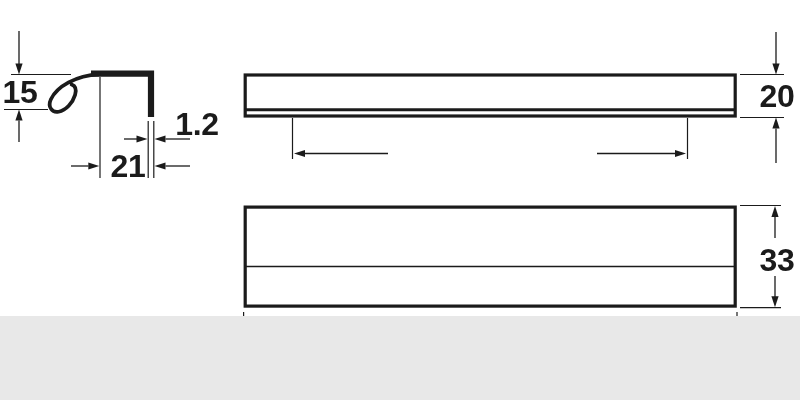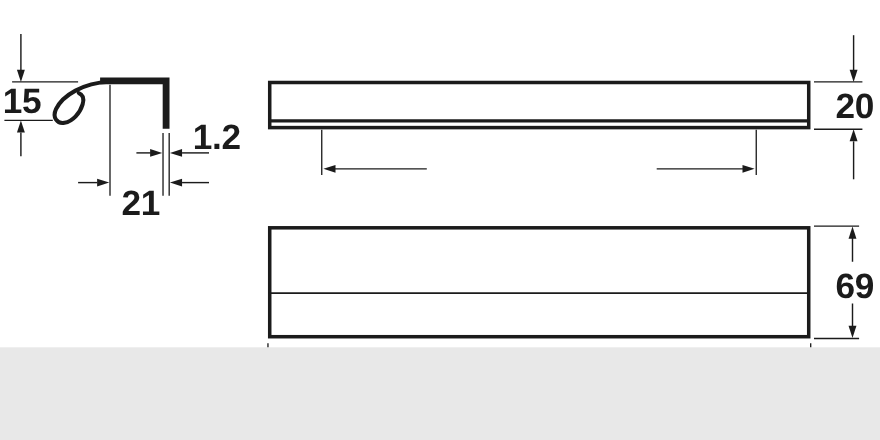--- a/index.html
+++ b/index.html
@@ -91,17 +91,17 @@
       <line x1="243.6" y1="312" x2="243.6" y2="353" class="ln" stroke-width="1.2"></line>
       <line x1="737" y1="312" x2="737" y2="353" class="ln" stroke-width="1.2"></line>
       <polygon points="245,345.5 256,341.9 256,349.1" class="ar"></polygon>
       <line x1="255" y1="345.5" x2="429" y2="345.5" class="ln" stroke-width="1.3"></line>
       <line x1="551" y1="345.5" x2="725.5" y2="345.5" class="ln" stroke-width="1.3"></line>
       <polygon points="735.5,345.5 724.5,341.9 724.5,349.1" class="ar"></polygon>
     </g>
   </svg>
 
   <span class="dim-label" style="left:20px;  top:92px;">15</span>
-  <span class="dim-label" style="left:128px; top:166px;margin-top:18px;">21</span>
+  <span class="dim-label" style="left:128px; top:166px;">21</span>
   <span class="dim-label" style="left:197px; top:124px;">1.2</span>
   <span class="dim-label" style="left:777px; top:96px;">20</span>
-  <span class="dim-label" style="left:777px; top:260px;">69</span>
+  <span class="dim-label" style="left:777px; top:260px;">33</span>
 </div>
 
 </body></html>

